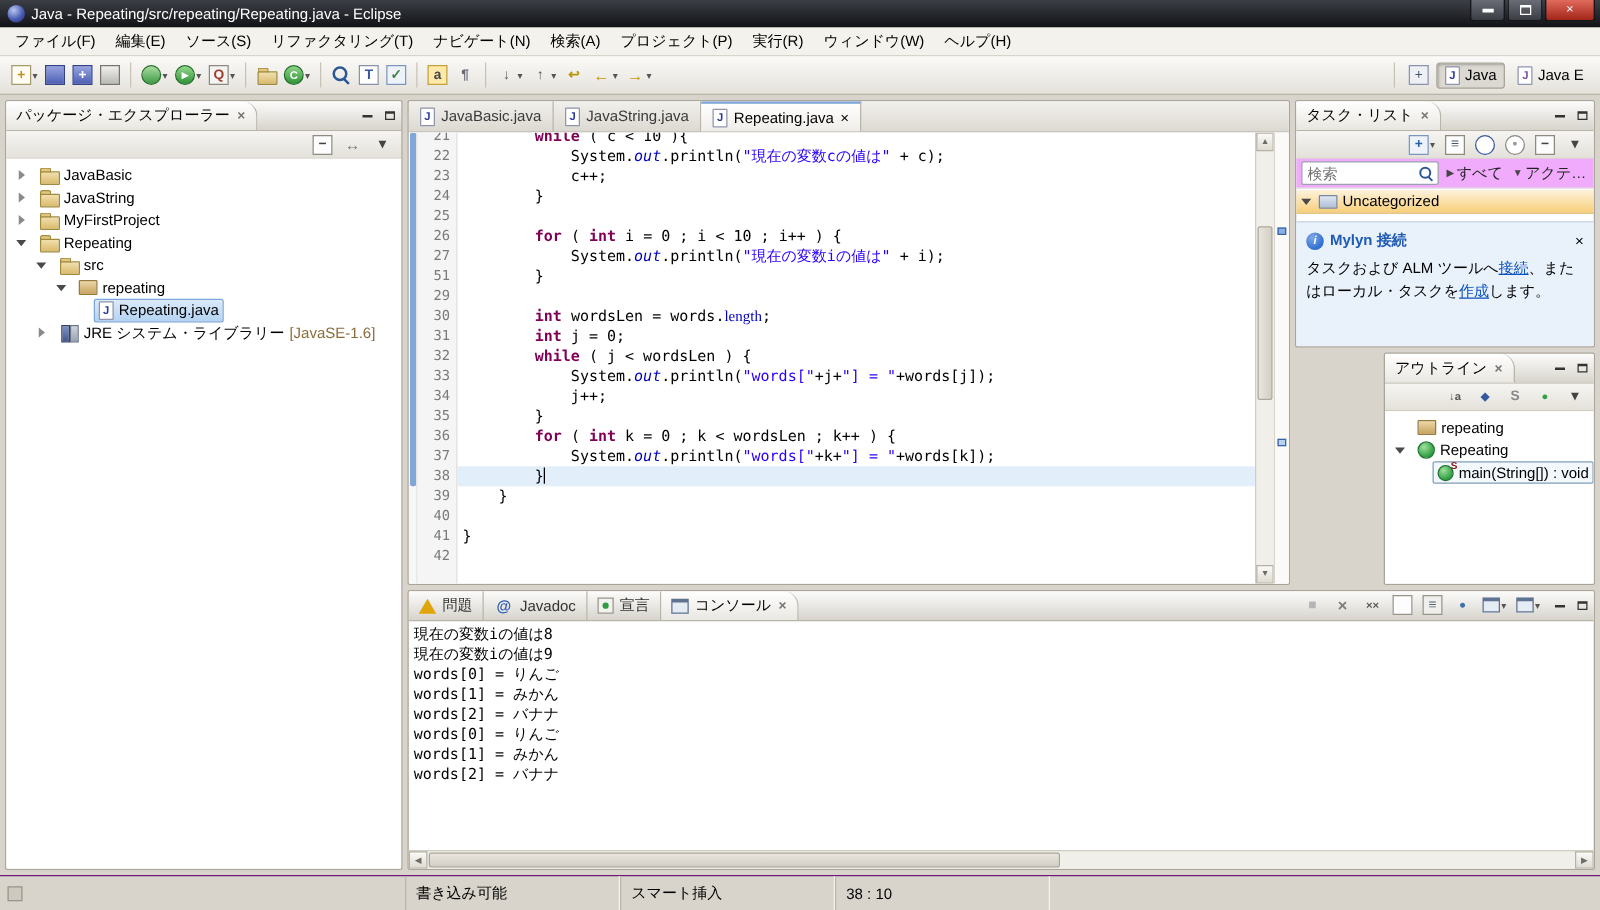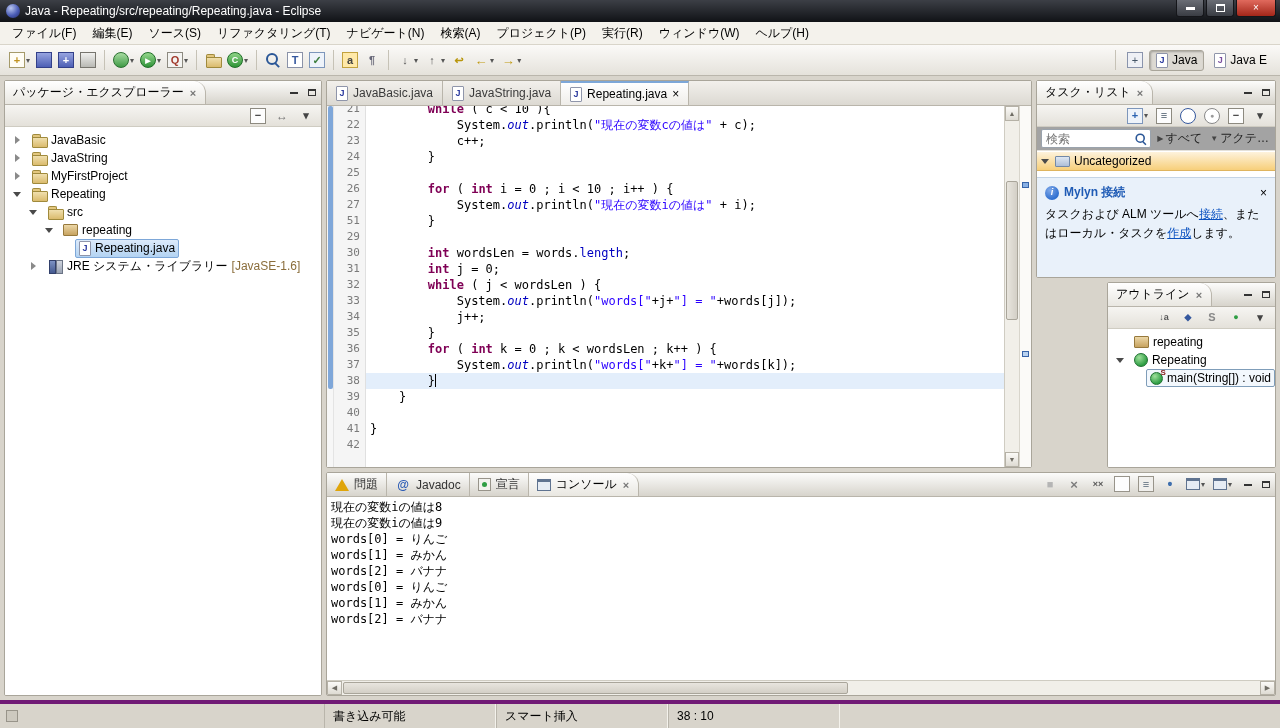--- a/index.html
+++ b/index.html
@@ -91,35 +91,35 @@
   .range-seg { position:absolute; left:1px; width:5px; background:#7fa7d9; border-radius:2px; }
   .gutter { width:32px; background:#f5f5f5; border-right:1px solid #e0e0e0; overflow:hidden; }
   .gutter-inner { margin-top:-5px; }
   .lnum { height:16px; line-height:16px; text-align:right; padding-right:5px; color:#7a7a7a; font-family:"DejaVu Sans Mono", monospace; font-size:11px; }
   .code { flex:1; overflow:hidden; position:relative; }
   .code-inner { margin-top:-5px; font-family:"DejaVu Sans Mono", monospace; font-size:12px; }
   .cline { height:16px; line-height:16px; white-space:pre; padding-left:4px; }
   .cline.current { background:#e3eefb; }
   .tok-k { color:#7f0055; font-weight:bold; }
   .tok-s { color:#2a00ff; }
-  .tok-f { color:#0000c0; }
+  .tok-f { color:#0000c0;font-family:Liberation Serif, serif; }
   .tok-sf { color:#0000c0; font-style:italic; }
   .caret { display:inline-block; width:0; height:13px; border-left:1px solid #000; vertical-align:-2px; }
   .vscroll { width:15px; background:#f1efe9; border-left:1px solid #cfccc2; display:flex; flex-direction:column; }
   .sbtn { height:15px; display:flex; align-items:center; justify-content:center; font-size:7px; color:#6f6c64; background:linear-gradient(#fbfaf7,#dedbd3); border:1px solid #b5b1a6; }
   .strack { flex:1; position:relative; }
   .sthumb { position:absolute; left:1px; right:1px; background:linear-gradient(90deg,#e8e5de,#d3cfc6); border:1px solid #a9a59a; border-radius:2px; }
   .overview { width:12px; background:#fbfaf8; border-left:1px solid #d8d5cc; position:relative; }
   .ov-mark { position:absolute; left:2px; width:7px; height:6px; border:1px solid #3763a8; background:#89b0e4; }
 
   
   .right-col { width:240px; flex:none; display:flex; flex-direction:column; gap:4px;align-items:flex-end; }
   .tasklist { height:198px; flex:none; }
   .outline { flex:1; }
-  .tl-search-row { height:24px; flex:none; display:flex; align-items:center; gap:4px; padding:2px 4px; border-bottom:1px solid #e4e1da; background:#a3a3a3; }
+  .tl-search-row { height:24px; flex:none; display:flex; align-items:center; gap:4px; padding:2px 4px; border-bottom:1px solid #e4e1da; background:#f0abfc; }
   .tl-search { flex:1; min-width:0; height:19px; border:1px solid #9aa3ad; border-radius:2px; position:relative; display:flex; align-items:center; background:#fff; }
   .tl-search input { border:none; outline:none; width:100%; height:100%; padding:0 18px 0 4px; font-family:inherit; font-size:12px; background:transparent; }
   .tl-search .ic-search { position:absolute; right:1px; top:1px; transform:scale(.8); }
   .tl-chip { display:flex; align-items:center; gap:2px; white-space:nowrap; color:#222; padding:1px 2px; }
   .chip-arrow { font-size:8px; color:#444; }
   .uncategorized-row { height:20px; display:flex; align-items:center; gap:4px; padding:0 4px; background:linear-gradient(#fdeccaa8,#f7cf7a); border-top:1px solid #fff; border-bottom:1px solid #dfb45e; }
   .mylyn { margin-top:6px; background:#e9f1fa; border-top:1px solid #c4d4e6; padding:6px 8px; flex:1; }
   .mylyn-head { display:flex; align-items:center; gap:5px; margin-bottom:4px; }
   .mylyn-title { color:#1f5bb5; font-weight:bold; flex:1; }
   .mylyn-body { line-height:1.55; }
@@ -128,21 +128,21 @@
   
   .console-panel { flex:1; min-height:0; }
   .cbody { flex:1; overflow:hidden; font-family:"DejaVu Sans Mono", monospace; font-size:12px; padding:2px 0 0 4px; }
   .cbody .hline, .cbody .oline { height:16px; line-height:16px; white-space:pre; }
   .hscroll { height:15px; flex:none; background:#f1efe9; border-top:1px solid #cfccc2; display:flex; }
   .hscroll .sbtn { width:15px; height:100%; }
   .htrack { flex:1; position:relative; }
   .hthumb { position:absolute; top:1px; bottom:1px; left:1px; width:55%; background:linear-gradient(#e8e5de,#d3cfc6); border:1px solid #a9a59a; border-radius:2px; }
 
   
-  .statusbar { height:28px; background:#d8d4cb; border-top:4px solid #701a75; display:flex; align-items:stretch; }
+  .statusbar { height:28px; background:#d8d4cb; border-top:1px solid #701a75; display:flex; align-items:stretch; }
   .sb-icon { width:24px; display:flex; align-items:center; justify-content:center; }
   .sb-spacer { width:300px; }
   .sb-cell { width:172px; display:flex; align-items:center; padding:0 8px; border-left:1px solid #b9b5ab; border-right:1px solid #f4f2ec; white-space:nowrap; }
 </style>
 </head>
 <body>
 
 <div class="titlebar">
   <div class="app-icon"></div>
   <div class="title">Java - Repeating/src/repeating/Repeating.java - Eclipse</div>

